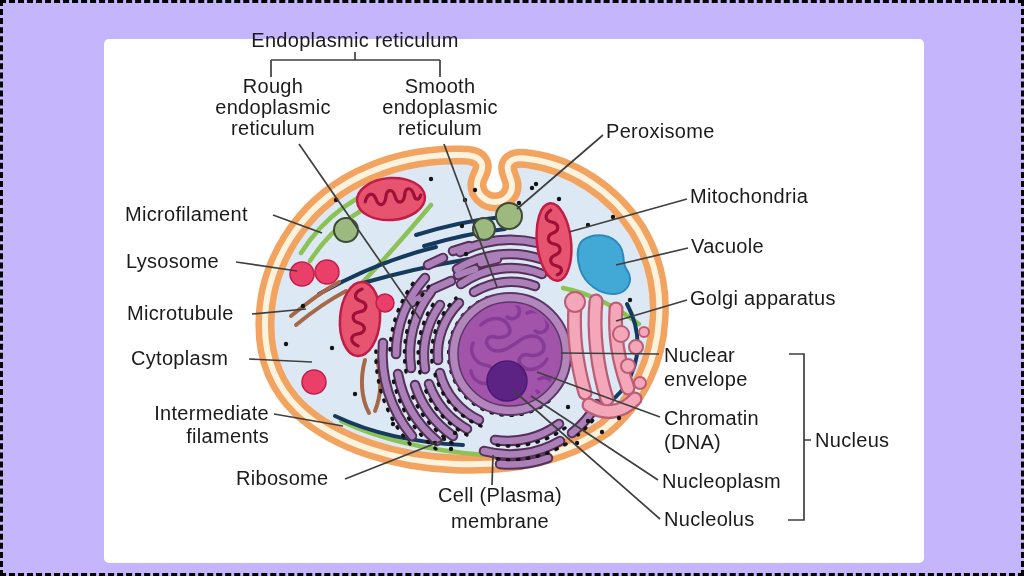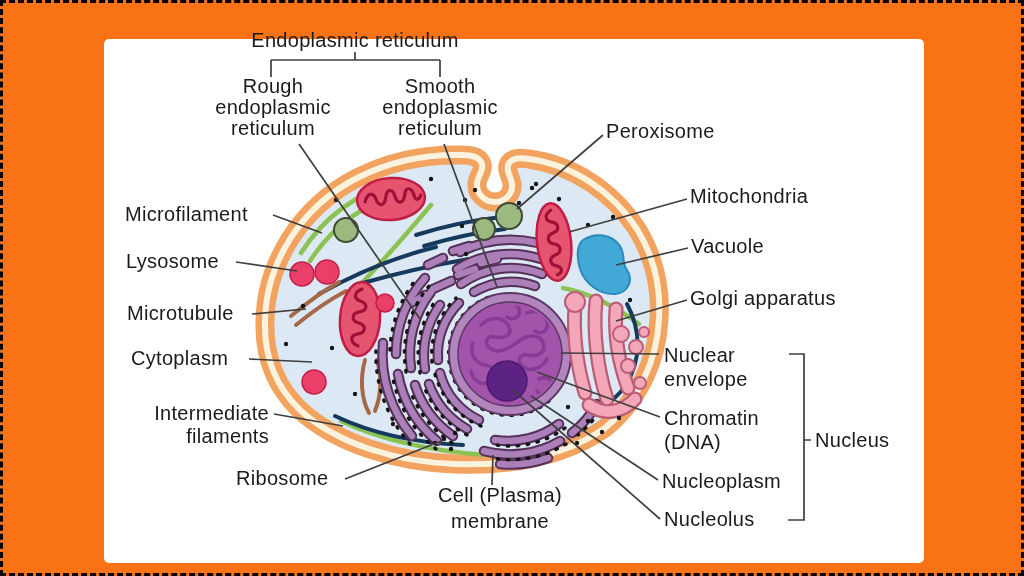--- a/index.html
+++ b/index.html
@@ -1,17 +1,17 @@
 <!DOCTYPE html>
 <html><head>
 <meta charset="utf-8">
 <style>
   html,body{margin:0;padding:0;background:#cfd6dd;}
   .stage{position:relative;width:1024px;height:576px;box-sizing:border-box;
-         background:#f97316;border:3px dashed #000;overflow:hidden;
+         background:#c4b5fd;border:3px dashed #000;overflow:hidden;
          font-family:"Liberation Sans",sans-serif;}
   .stage svg{position:absolute;left:0;top:0;}
   .lbl{font-family:"Liberation Sans",sans-serif;font-size:20px;fill:#1b1b1b;letter-spacing:.3px;}
 </style>
 </head>
 <body>
 
 <div class="stage">
 <svg width="1024" height="576" viewBox="0 0 1024 576">
 

